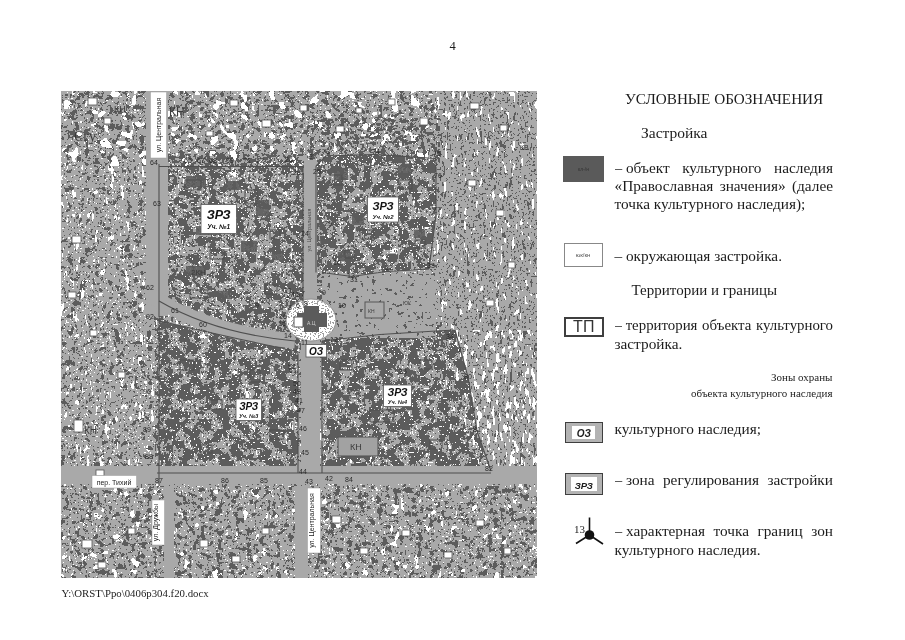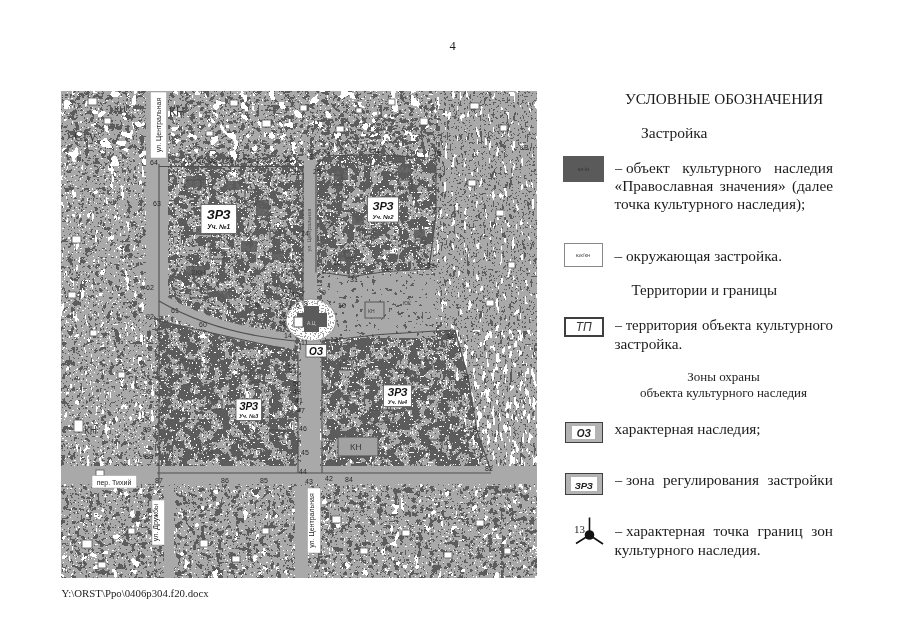--- a/index.html
+++ b/index.html
@@ -538,36 +538,36 @@
 <div class="sym" style="left:563.5px;top:242.5px;width:39px;height:24px;background:#fff;border:1px solid #888">
   <span style="font-size:6px;color:#555">юк/кн</span>
   </div>
 <div class="item" style="top:247px;line-height:17.9px">
     <div style="height:17.9px"><span class="g">–&nbsp;окружающая</span> застройка.</div>
   </div>
 
 <div class="t" style="left:631.5px;top:281.5px;font-size:15px">Территории и границы</div>
 
 <div class="sym" style="left:564px;top:316.5px;width:39.5px;height:20.5px;background:#fff;border:2.3px solid #3f3f3f">
-  <span style="font-size:12px;color:#333;font-style:italic;font-family:'Liberation Sans',sans-serif">ТП</span>
+  <span style="font-size:16px;color:#333;font-family:'Liberation Sans',sans-serif">ТП</span>
   </div>
 <div class="item" style="top:317px;line-height:17.9px">
 <div class="jl" style="height:17.9px;font-size:14.85px"><span class="g">–&nbsp;территория</span> объекта культурного</div>
 <div style="height:17.9px">застройка.</div>
 </div>
 
-<div class="t" style="left:614.5px;top:368.8px;font-size:13px;width:218px;text-align:center;line-height:16.4px">Зоны охраны<br>объекта культурного наследия</div>
+<div class="t" style="left:614.5px;top:368.8px;font-size:11px;width:218px;text-align:right;line-height:16.4px">Зоны охраны<br>объекта культурного наследия</div>
 
 <div class="sym" style="left:564.5px;top:421.5px;width:38.5px;height:21.5px;background:#b3b3b3;border:1.5px solid #3f3f3f">
   <span class="inner" style="width:23px;height:13.5px">
       <b><i style="font-size:10px">ОЗ</i></b>
     </span>
   </div>
 <div class="item" style="top:419.7px;line-height:18.4px">
-<div style="height:18.4px">характерная наследия;</div>
+<div style="height:18.4px">культурного наследия;</div>
 </div>
 
 <div class="sym" style="left:564.5px;top:473px;width:38.5px;height:21.5px;background:#b3b3b3;border:1.5px solid #3f3f3f">
   <span class="inner" style="width:26px;height:13.5px">
       <b><i style="font-size:9.5px">ЗРЗ</i></b>
     </span>
   </div>
 <div class="item" style="top:471.3px;line-height:18.2px">
 <div class="jl" style="height:18.2px"><span class="g">–&nbsp;зона</span> регулирования застройки</div>
 </div>

